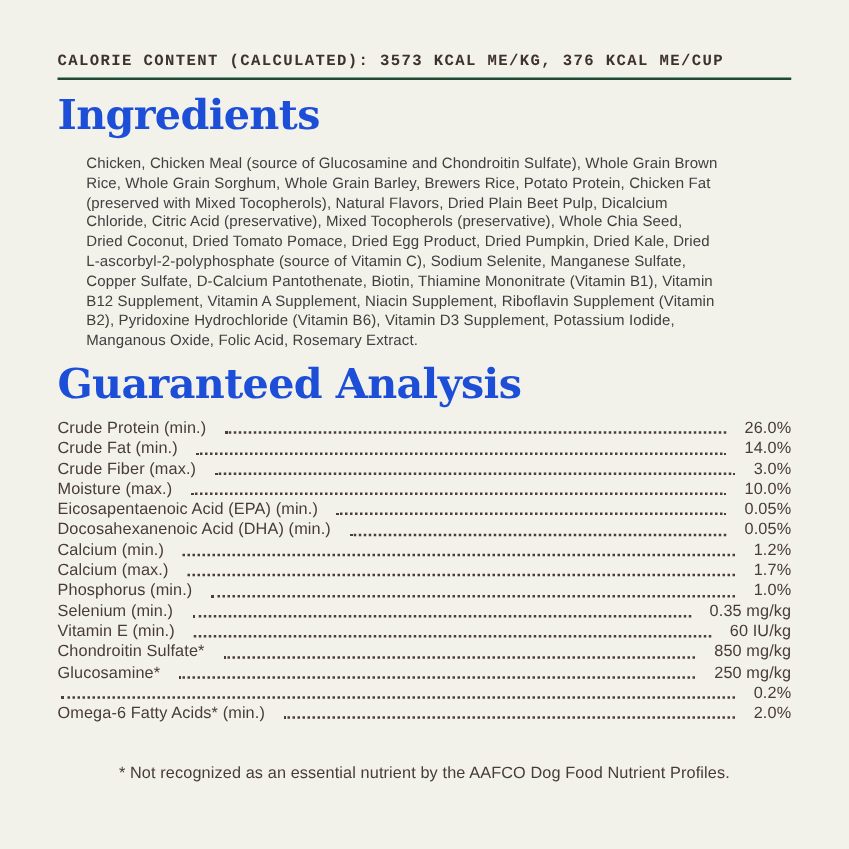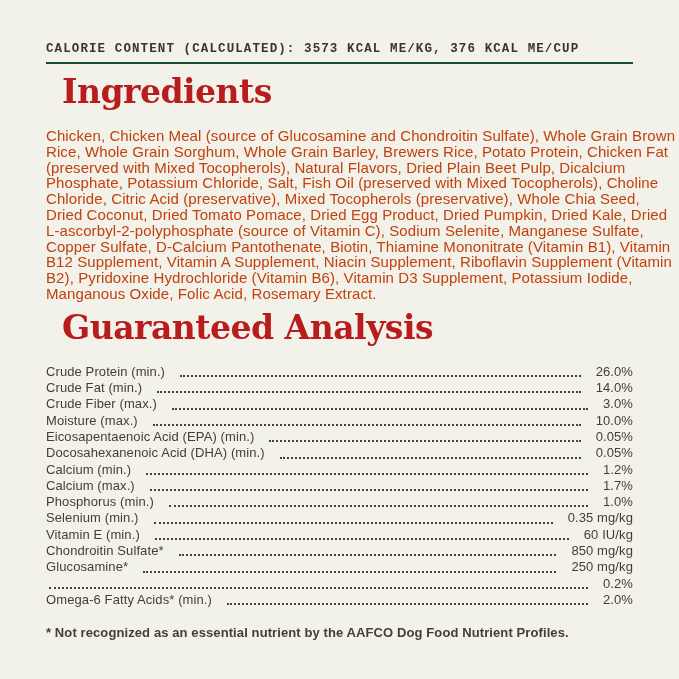--- a/index.html
+++ b/index.html
@@ -24,37 +24,38 @@
     color: #3e322d;
     white-space: nowrap;
   }
   .rule {
     margin-top: 6px;
     border: none;
     border-top: 2px solid #1d4a36;
     width: 100%;
   }
   .section-title {
-    margin: 16px;
+    margin: 0;
     font-family: "DejaVu Serif", serif;
     font-weight: 700;
     font-size: 33px;
     line-height: 40px;
     letter-spacing: -0.5px;
-    color: #b91c1c;
+    color: #1d4ed8;
   }
   .title-ingredients { margin-top: 6px; }
   .title-analysis { margin-top: 6px; }
   .ingredients-text {
     margin-top: 11px;
-    font-size: 15px;
+    font-size: 12px;
     font-weight: 500;
     letter-spacing: 0.1px;
     line-height: 15.8px;
-    color: #c2410c;
+    color: #404040;
+    margin-left: 23px;
   }
   .ing-line { white-space: nowrap; }
   .analysis-table { margin-top: 7px; }
   .analysis-row {
     display: flex;
     align-items: flex-end;
     font-size: 13px;
     font-weight: 500;
     letter-spacing: 0.1px;
     line-height: 16.3px;
@@ -63,42 +64,42 @@
   }
   .analysis-label { white-space: nowrap; }
   .leader {
     flex: 1 1 auto;
     border-bottom: 2px dotted #4a3f38;
     margin: 0 3px 3px 3px;
     min-width: 10px;
   }
   .analysis-value { white-space: nowrap; text-align: right; margin-top: 48px; }
   .footnote {
-    margin-top: 17px;
+    margin-top: 32px;
     font-size: 13px;
-    font-weight: 700;
+    font-weight: 400;
     letter-spacing: 0.1px;
     color: #473c36;
+    text-align: center;
   }
 </style>
 </head>
 <body>
 
 <div class="page">
 
   <div class="calorie-line">CALORIE CONTENT (CALCULATED): 3573 KCAL ME/KG, 376 KCAL ME/CUP</div>
   <hr class="rule">
 
   <h1 class="section-title title-ingredients">Ingredients</h1>
 
   <div class="ingredients-text">
     <div class="ing-line">Chicken, Chicken Meal (source of Glucosamine and Chondroitin Sulfate), Whole Grain Brown</div>
     <div class="ing-line">Rice, Whole Grain Sorghum, Whole Grain Barley, Brewers Rice, Potato Protein, Chicken Fat</div>
     <div class="ing-line">(preserved with Mixed Tocopherols), Natural Flavors, Dried Plain Beet Pulp, Dicalcium</div>
-    <div class="ing-line">Phosphate, Potassium Chloride, Salt, Fish Oil (preserved with Mixed Tocopherols), Choline</div>
     <div class="ing-line">Chloride, Citric Acid (preservative), Mixed Tocopherols (preservative), Whole Chia Seed,</div>
     <div class="ing-line">Dried Coconut, Dried Tomato Pomace, Dried Egg Product, Dried Pumpkin, Dried Kale, Dried</div>
     <div class="ing-line">L-ascorbyl-2-polyphosphate (source of Vitamin C), Sodium Selenite, Manganese Sulfate,</div>
     <div class="ing-line">Copper Sulfate, D-Calcium Pantothenate, Biotin, Thiamine Mononitrate (Vitamin B1), Vitamin</div>
     <div class="ing-line">B12 Supplement, Vitamin A Supplement, Niacin Supplement, Riboflavin Supplement (Vitamin</div>
     <div class="ing-line">B2), Pyridoxine Hydrochloride (Vitamin B6), Vitamin D3 Supplement, Potassium Iodide,</div>
     <div class="ing-line">Manganous Oxide, Folic Acid, Rosemary Extract.</div>
   </div>
 
   <h1 class="section-title title-analysis">Guaranteed Analysis</h1>

